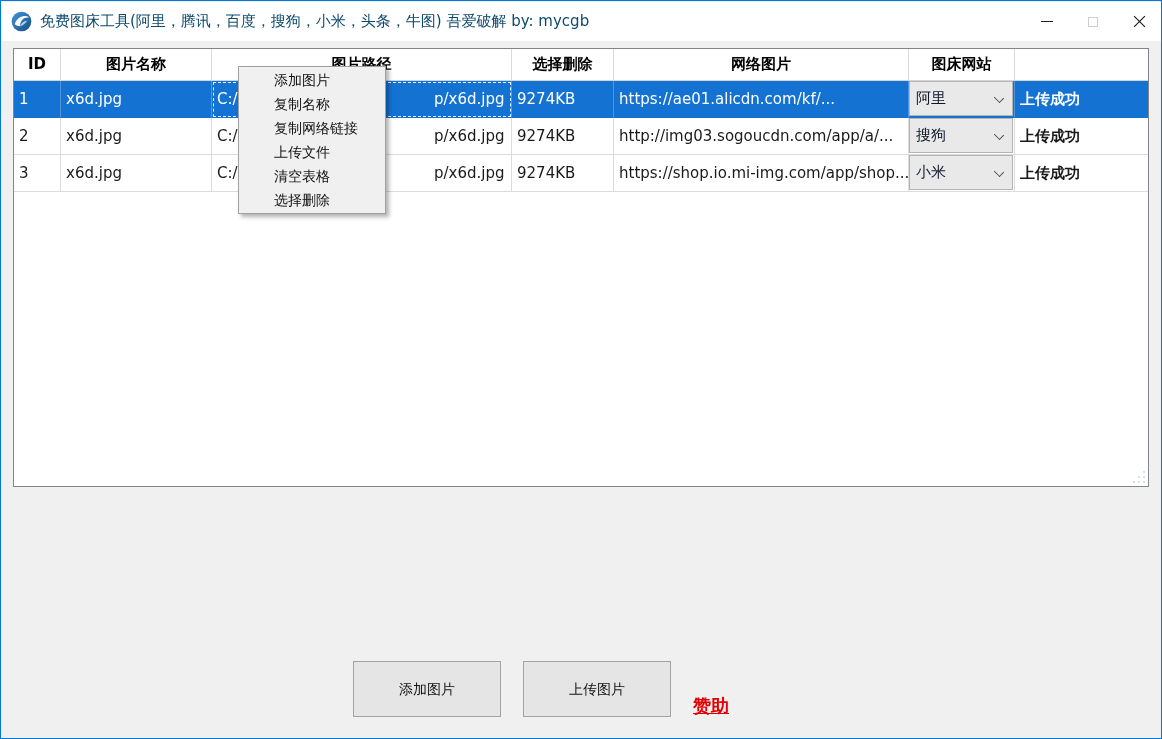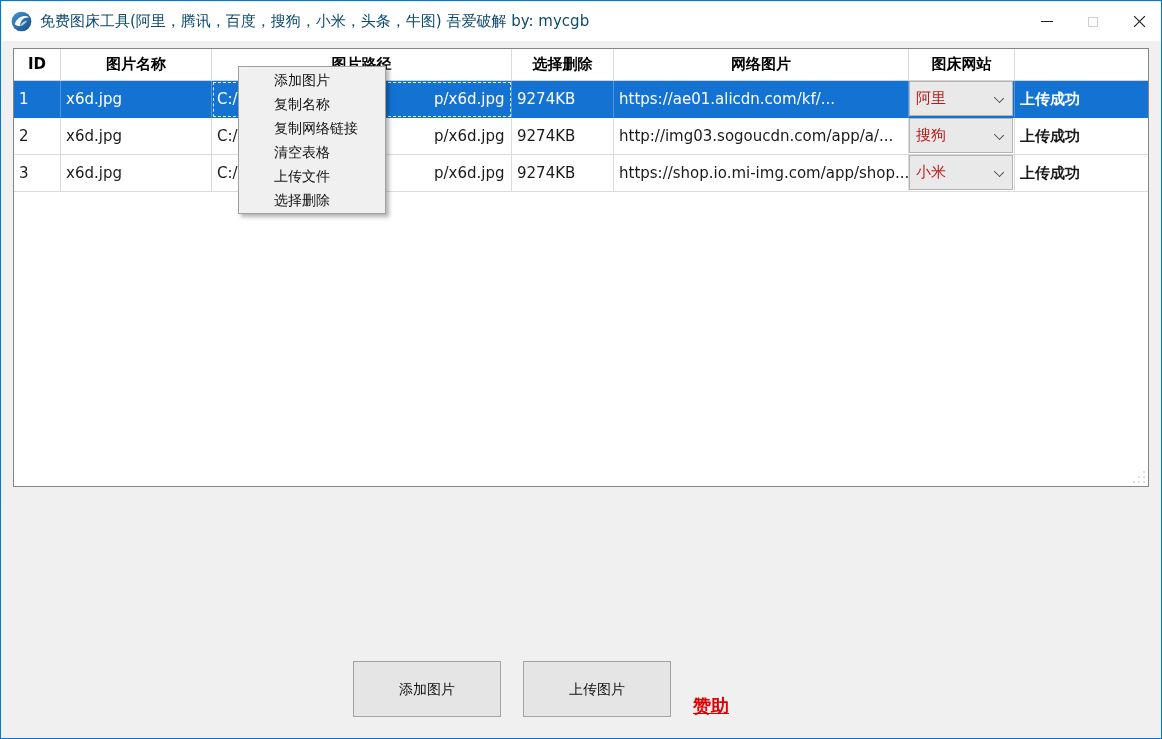--- a/index.html
+++ b/index.html
@@ -42,21 +42,21 @@
     overflow:hidden; white-space:nowrap; position:relative;
   }
   .td:last-child { border-right:none;font-weight:bold; }
   .trow.selected .td { background:#1473d2; color:#ffffff; border-right-color:#4e95dd; border-bottom-color:#1473d2; }
   .trow.selected .td.cell-site { background:#1473d2; }
   .focus-cell { outline:1px dashed #e8f0fa; outline-offset:-2px; }
   .path-right { position:absolute; left:174px; top:0;padding-left:48px; }
   
   .combo {
     position:absolute; inset:0px 1px 1px 0px; background:#e9e9e9;
-    border:1px solid #b4b4b4; color:#b91c1c; font-size:15px; line-height:33px;
+    border:1px solid #b4b4b4; color:#0f172a; font-size:15px; line-height:33px;
     padding-left:6px; cursor:default;
   }
   .combo .chev {
     position:absolute; right:9px; top:12px; width:8px; height:8px;
     border-right:1px solid #43494e; border-bottom:1px solid #43494e;
     transform:rotate(45deg) scale(1,0.8);
   }
   
   .size-grip { position:absolute; right:2px; bottom:2px; width:14px; height:14px; opacity:.35;
     background:
@@ -189,22 +189,22 @@
       <div class="td">上传成功</div>
     </div>
 
     <div class="size-grip"></div>
   </div>
 
   <div class="context-menu">
     <div class="menu-item">添加图片</div>
     <div class="menu-item">复制名称</div>
     <div class="menu-item">复制网络链接</div>
+    <div class="menu-item">上传文件</div>
     <div class="menu-item">清空表格</div>
-    <div class="menu-item">上传文件</div>
     <div class="menu-item">选择删除</div>
   </div>
 
   <div class="btn btn-add">添加图片</div>
   <div class="btn btn-upload">上传图片</div>
   <a class="sponsor">赞助</a>
 
 </div>
 
 </body></html>

